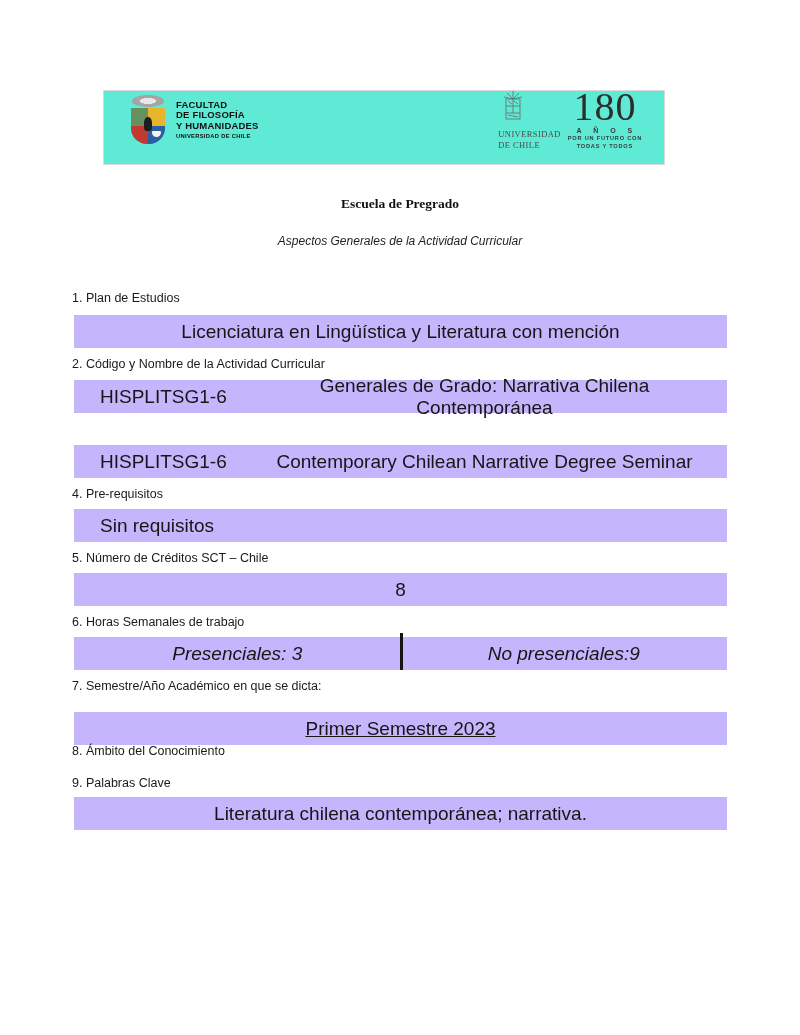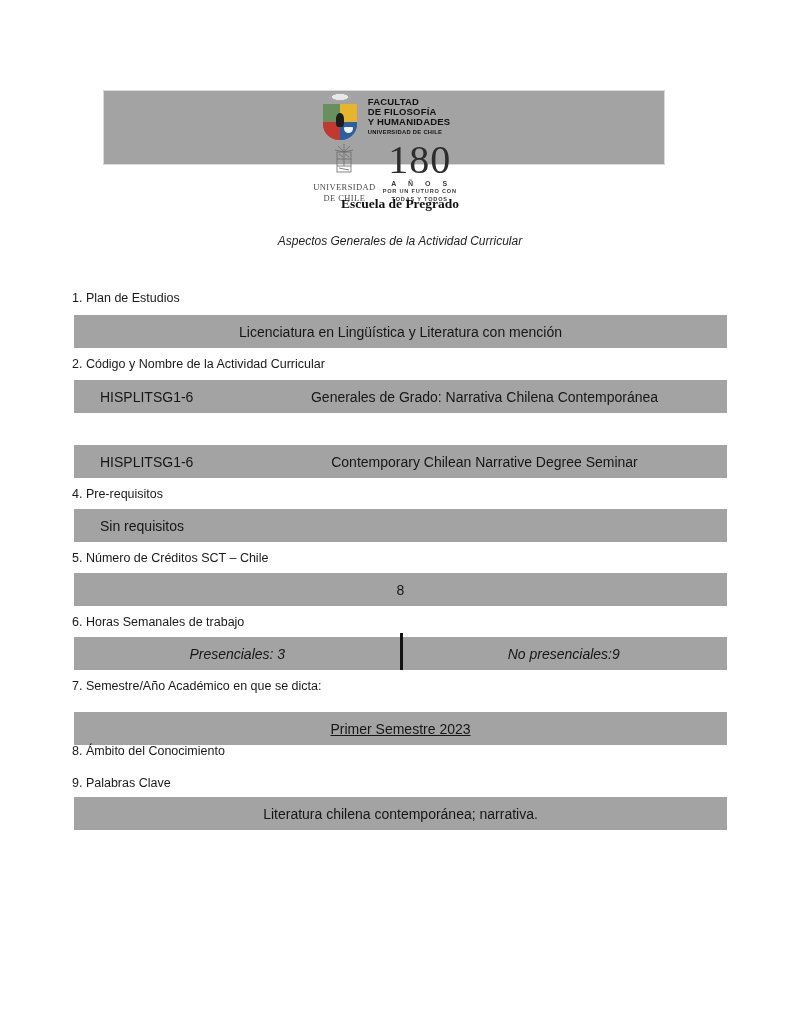--- a/index.html
+++ b/index.html
@@ -12,35 +12,34 @@
     height: 1035px;
     background: #ffffff;
     overflow: hidden;
   }
 
   
   .banner {
     position: absolute;
     left: 103px; top: 90px;
     width: 562px; height: 75px;
-    background: #a3a3a3;
+    background: #5eead4;
     border: 1px solid #dadada;
     display: flex;
     align-items: center;
     justify-content: space-between;
     padding: 0 22px 16px 24px;
-    flex-direction: column;
   }
   .faculty-logo { display: flex; align-items: center; gap: 8px; }
   .faculty-text { line-height: 1.08; }
   .faculty-line { font-weight: bold; font-size: 9.5px; letter-spacing: 0.2px; color: #111; }
   .faculty-sub { font-weight: bold; font-size: 5.8px; letter-spacing: 0.3px; color: #111; margin-top: 2px; }
 
   .uni-logo { display: flex; align-items: flex-start; gap: 7px; }
-  .uni-crest-block { text-align: center; padding-top: 3px; }
+  .uni-crest-block { padding-top: 3px; }
   .uni-name { font-family: "Liberation Serif", serif; font-size: 8.5px; color: #4c4c4c; letter-spacing: 0.4px; line-height: 1.25; margin-top: 2px; white-space: nowrap; }
   .anniv-block { text-align: center; color: #2d2d2d; }
   .anniv-number { font-family: "Liberation Serif", serif; font-size: 40px; line-height: 0.95; letter-spacing: 1px; color: #2d2d2d; }
   .anniv-anos { font-size: 7px; font-weight: bold; letter-spacing: 5px; color: #3a3a3a; margin-top: 1px; padding-left: 4px; }
   .anniv-tagline { font-size: 5.6px; font-weight: bold; letter-spacing: 0.8px; color: #3a3a3a; line-height: 1.35; margin-top: 1px; }
 
   
   .title-school {
     position: absolute; left: 0; top: 196px; width: 100%;
     text-align: center;
@@ -60,23 +59,23 @@
 
   
   .sec-label {
     position: absolute; left: 72px;
     font-size: 12.5px; color: #1a1a1a;
     white-space: nowrap;
   }
   .bar {
     position: absolute; left: 74px;
     width: 653px; height: 33px;
-    background: #a3a3a3;
+    background: #c4b5fd;
     display: flex; align-items: center;
-    font-size: 14px; color: #161616;
+    font-size: 19px; color: #161616;
   }
   .bar.center { justify-content: center; }
   .bar.left-pad { padding-left: 26px; }
   .bar .code-cell { width: 180px; padding-left: 26px; flex: 0 0 auto; }
   .bar .name-cell { flex: 1; text-align: center; padding-right: 12px; }
   .bar.split { padding: 0; }
   .split-cell { flex: 1; text-align: center; font-style: italic; }
   .split-divider {
     position: absolute; left: 50%; top: -4px; bottom: 0;
     width: 3px; margin-left: -1px; background: #141414;

